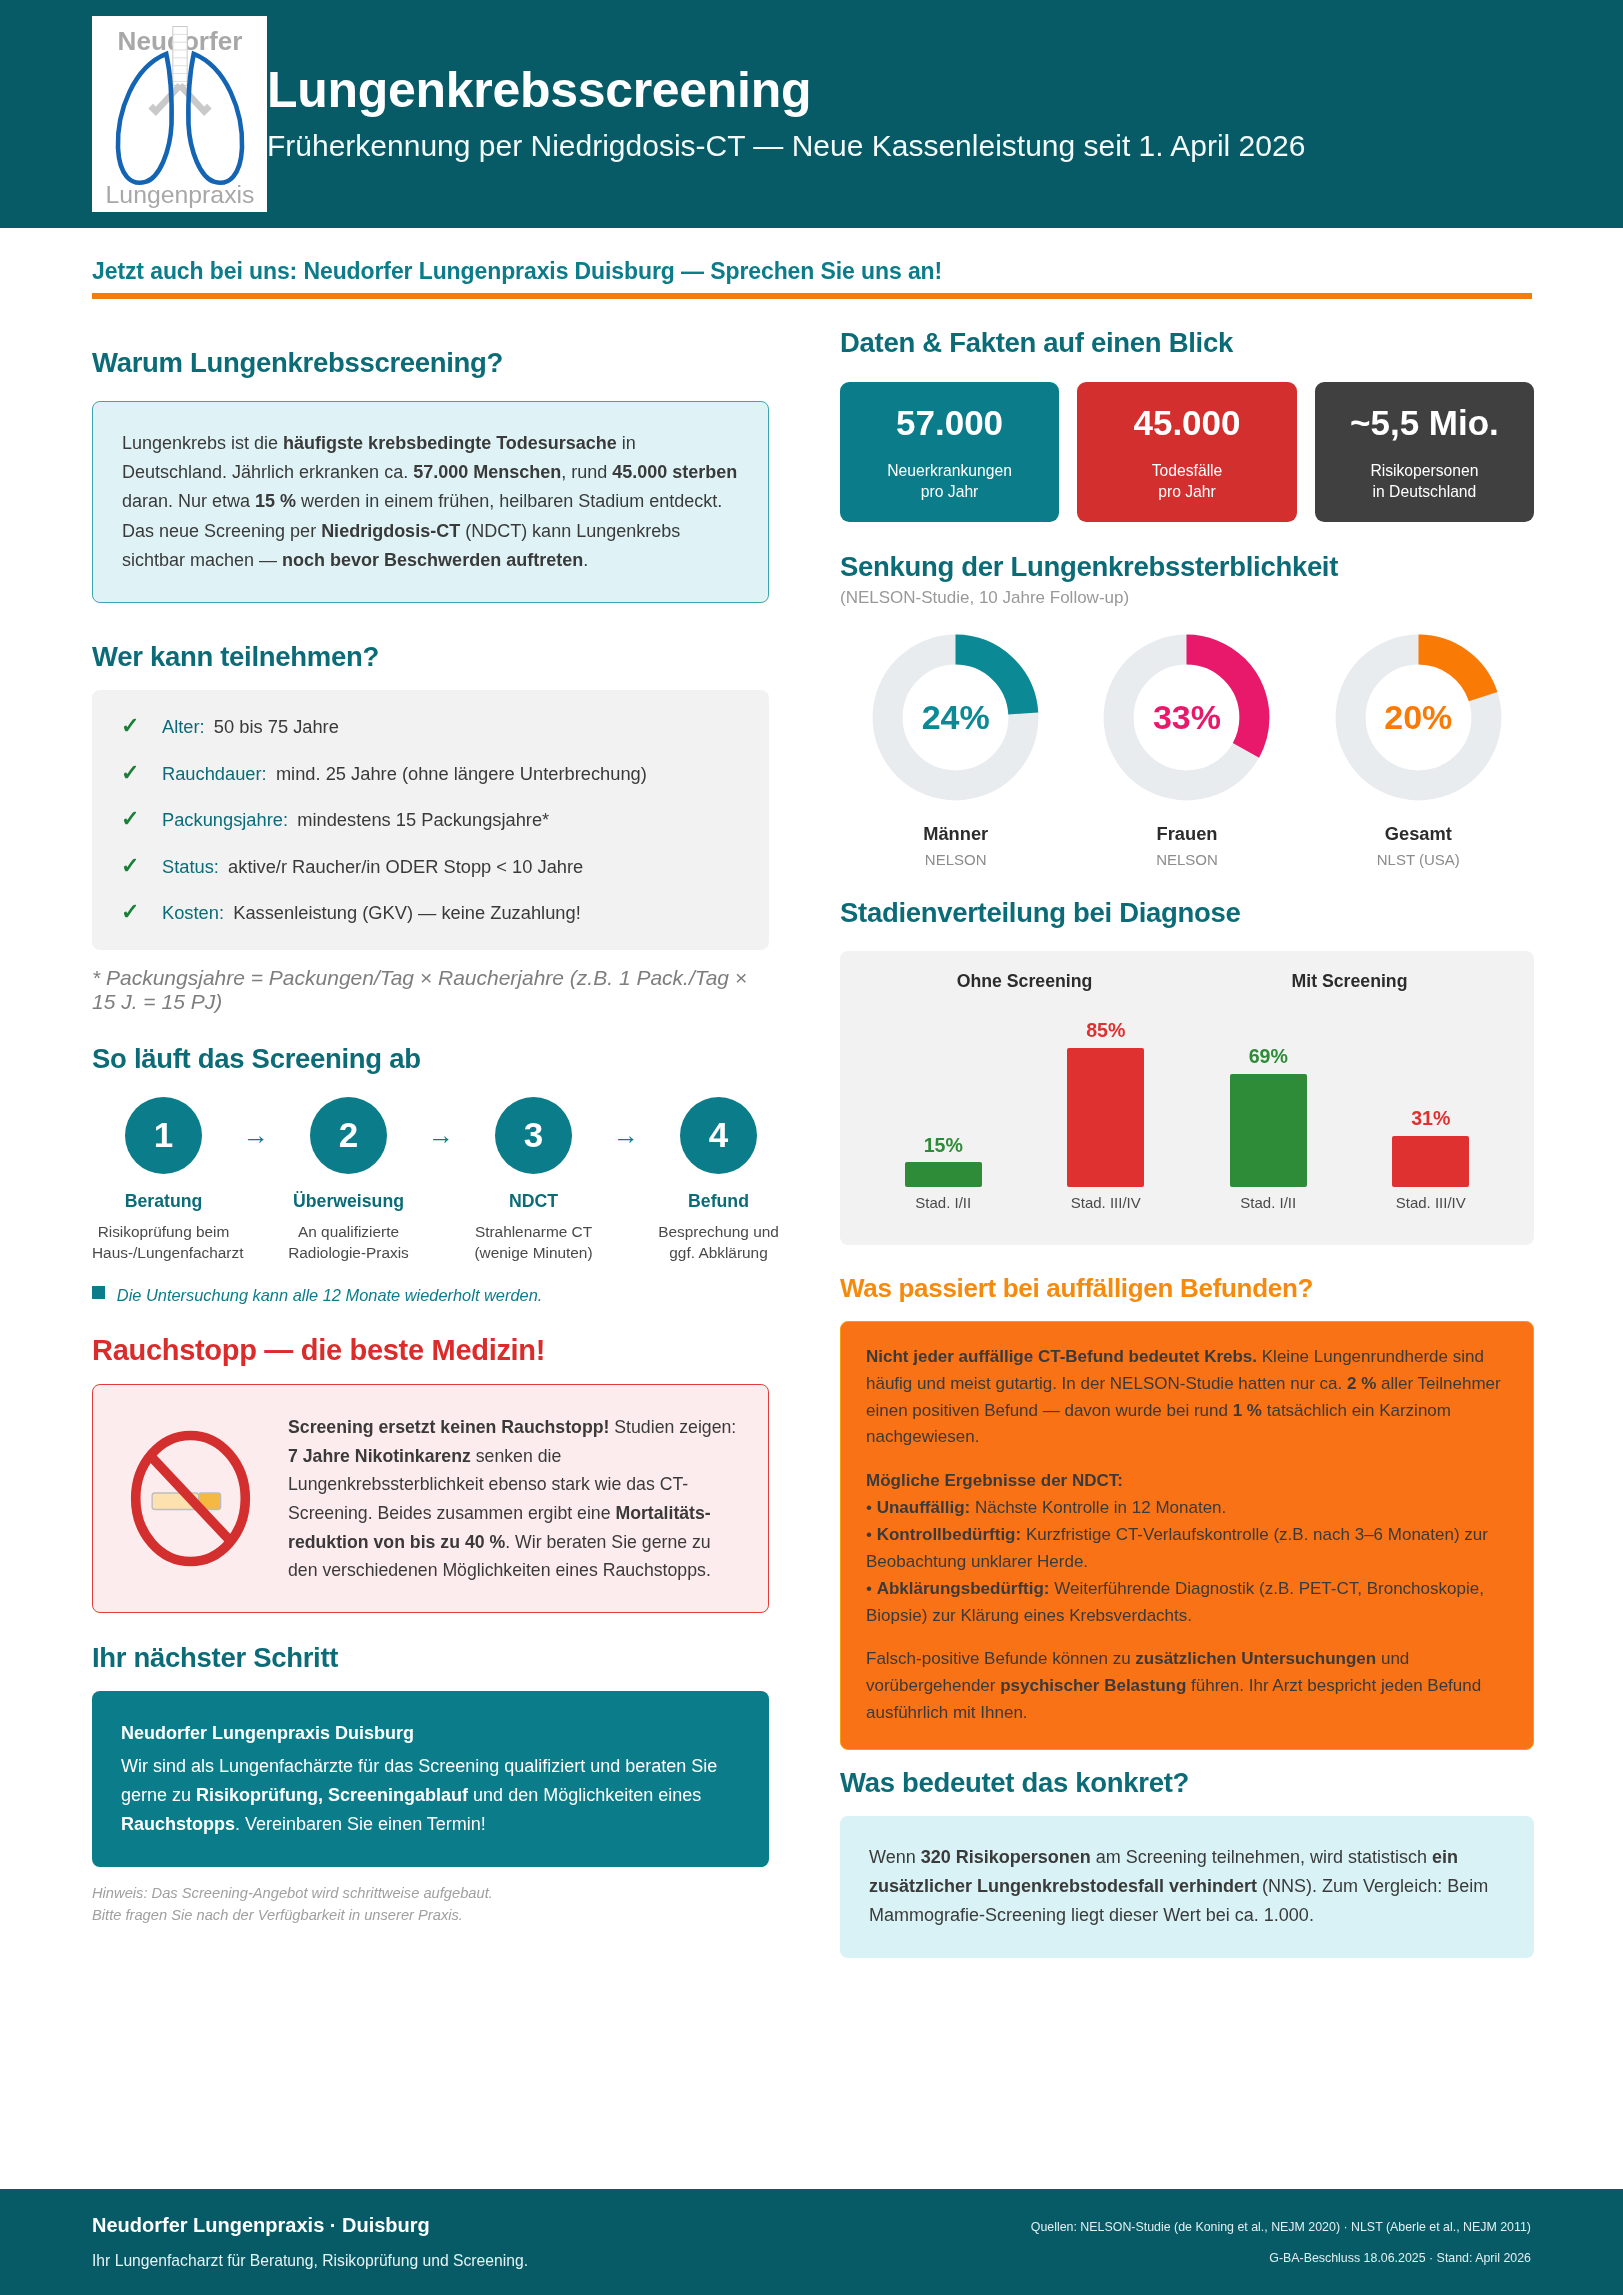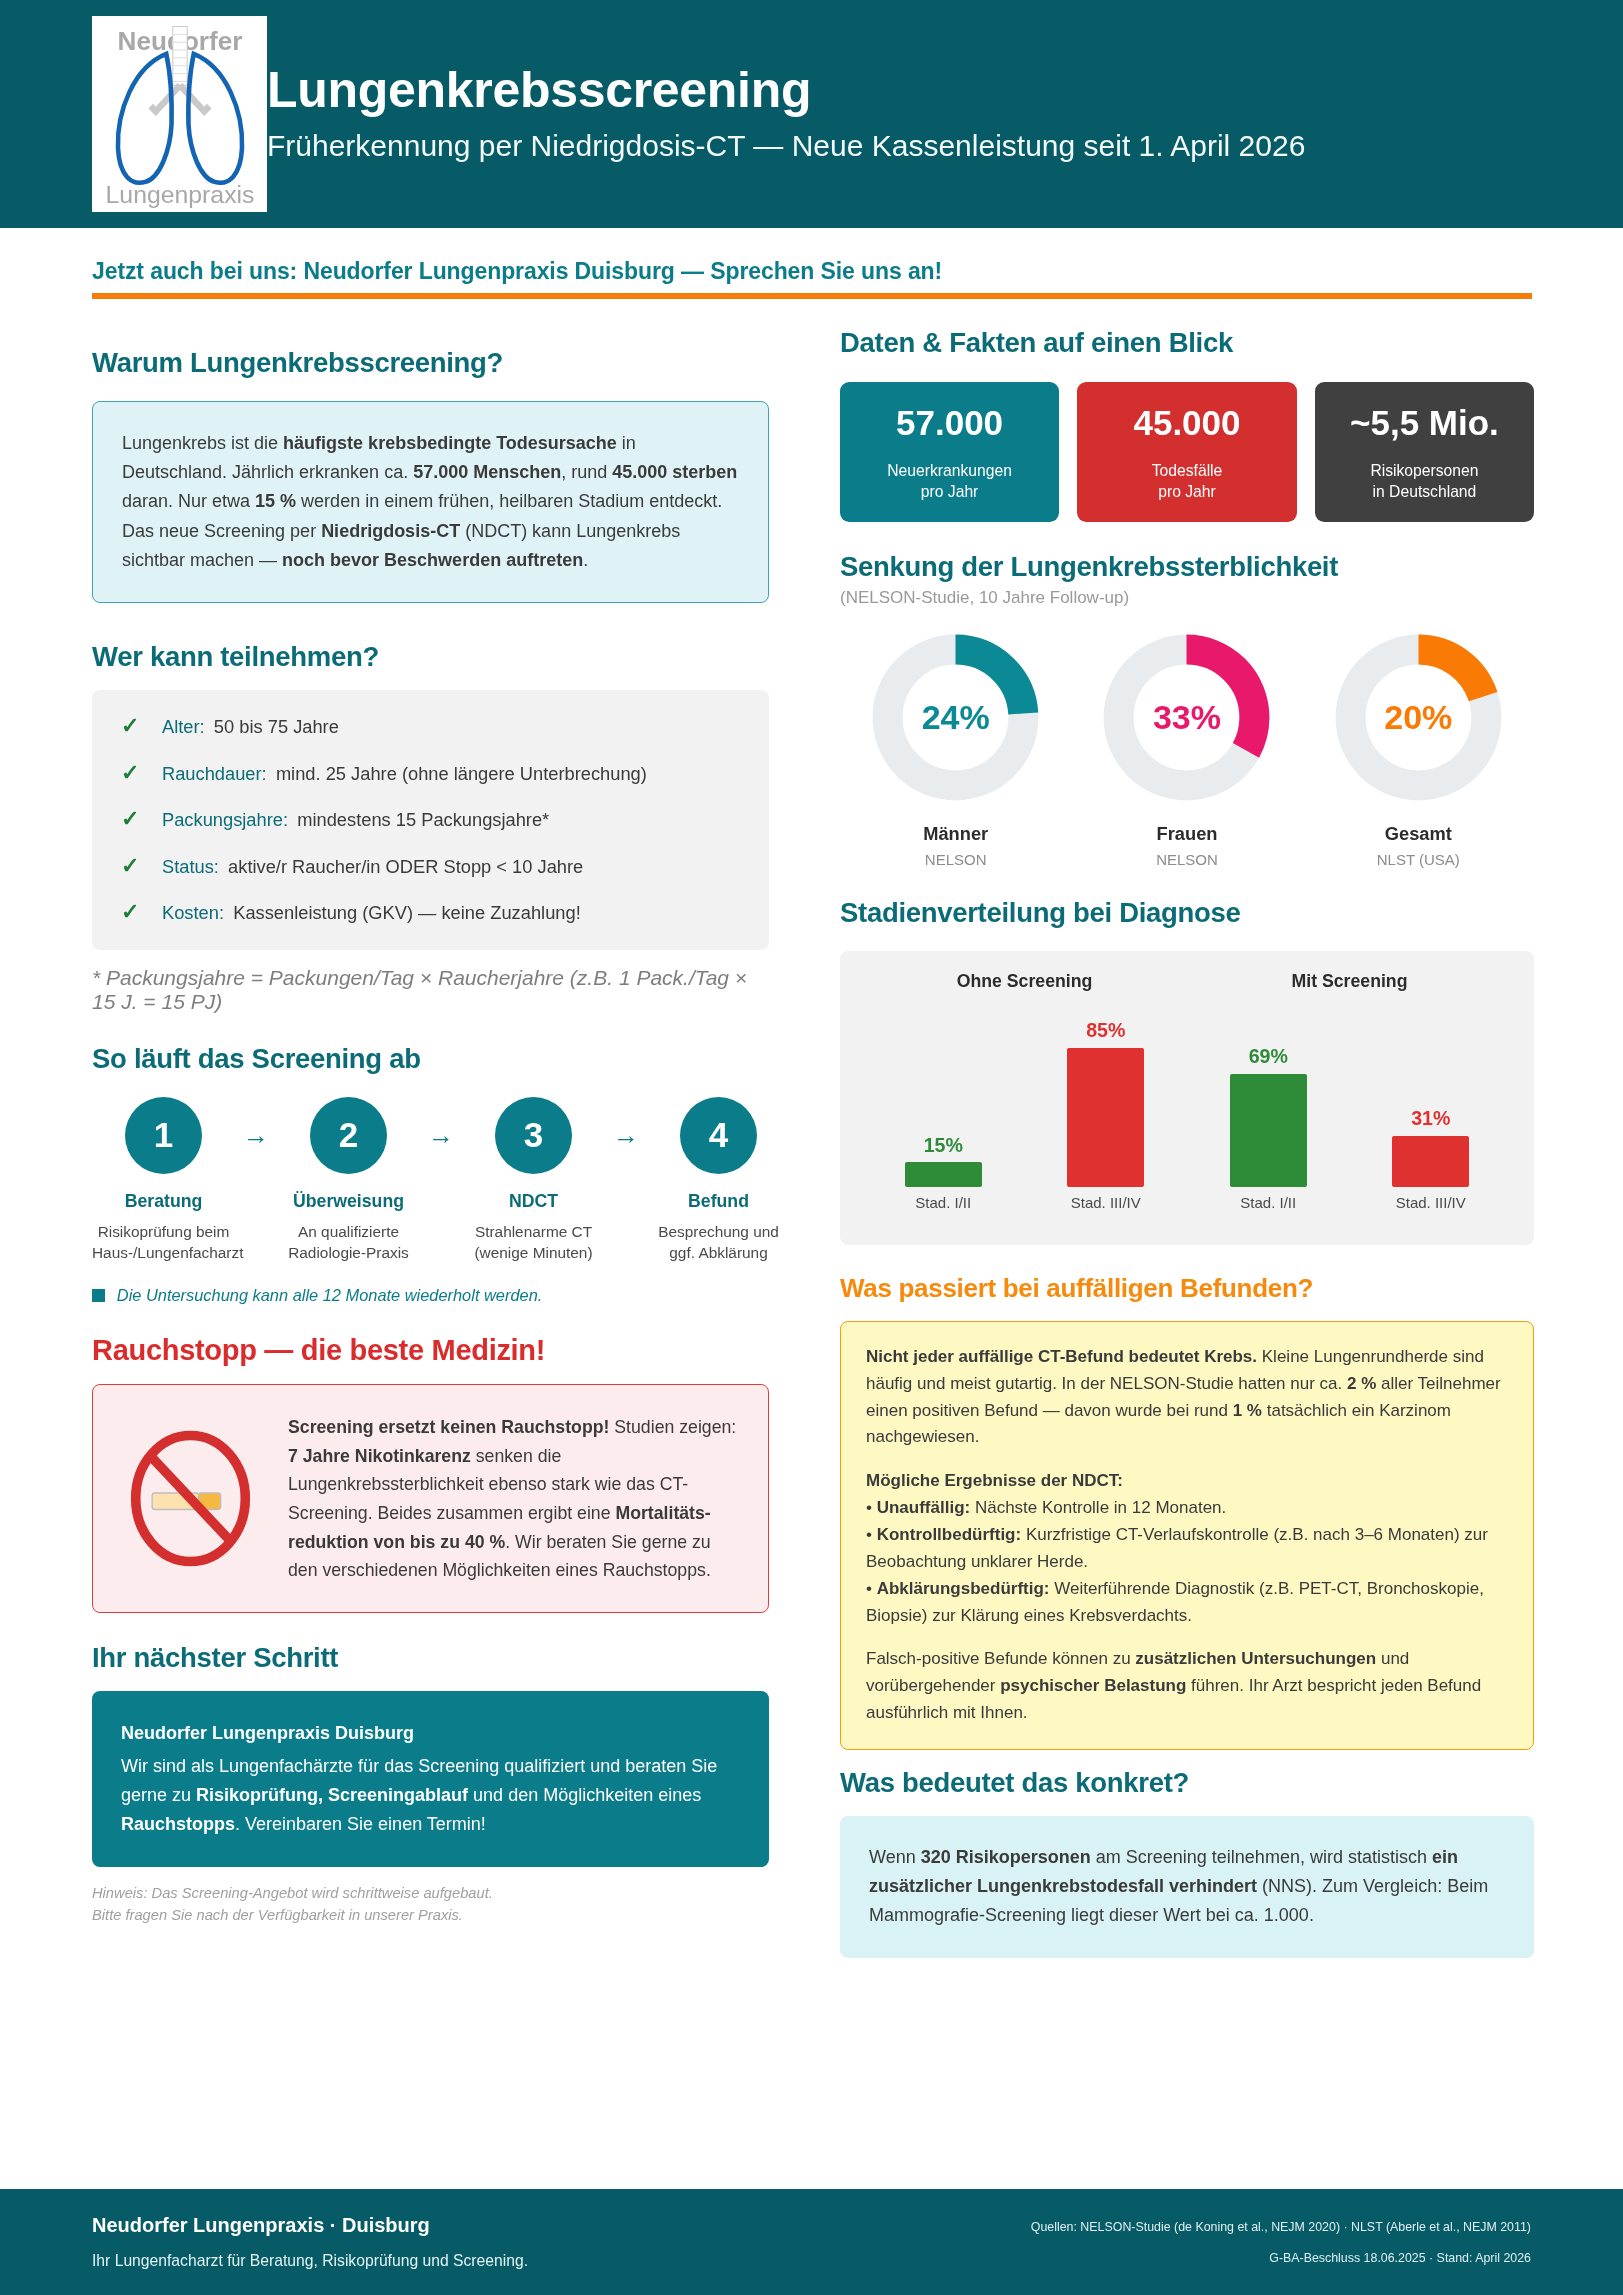--- a/index.html
+++ b/index.html
@@ -53,21 +53,21 @@
   .gap-44 { height:29px; } .gap-58 { height:38px; }
 
   
   .box {
     border-radius:7.9px; padding:27.5px 29px;
     font-size:18px; line-height:1.62; color:#3a3a3a;
   }
   .box.cyan   { background:#dff3f6; border:1.3px solid #3ea4b0; }
   .box.plain-cyan { background:#d9f2f5; border:none; }
   .box.pink   { background:#fdeced; border:1.3px solid #e23b3b; }
-  .box.cream  { background:#fef9c3; border:1.3px solid #f59e0b; }
+  .box.cream  { background:#f97316; border:1.3px solid #f59e0b; }
   .box.teal   { background:#0b7c89; color:#fff; border:none; }
   .box b, .box strong { font-weight:bold; }
 
   
   .criteria {
     background:#f2f2f2; border-radius:7.9px; padding:25px 29px 26px 29px;
   }
   .crit-row { display:flex; align-items:baseline; margin:0 0 23.6px 0; }
   .crit-row:last-child { margin-bottom:0; }
   .check {
@@ -88,21 +88,21 @@
     color:#fff; font-size:35px; font-weight:bold;
     display:flex; align-items:center; justify-content:center;
     margin:0 auto 17px auto;
   }
   .step-title { font-size:17.7px; font-weight:bold; color:#0b6c77; margin-bottom:9.2px; }
   .step-desc  { font-size:15.4px; color:#4a4a4a; line-height:1.4; }
   .arrow {
     width:42px; flex:none; color:#0b7c89; font-size:26px; line-height:77px;
     text-align:center; font-weight:bold;
   }
-  .note-line { display:flex; align-items:center; margin-top:22px; }
+  .note-line { display:flex; margin-top:22px; }
   .note-sq { width:13px; height:13px; background:#0b7c89; margin-right:11.8px; flex:none; }
   .note-tx { font-size:16.4px; color:#0b7c89; font-style:italic; }
 
   
   .smoke-flex { display:flex; align-items:center; gap:29px; }
   .nosmoke { width:137px; height:137px; flex:none; }
   .smoke-txt { font-size:17.7px; line-height:1.62; color:#3a3a3a; }
 
   
   .hint { font-size:14.7px; color:#a0a0a0; font-style:italic; line-height:1.5; margin-top:15.7px; }

